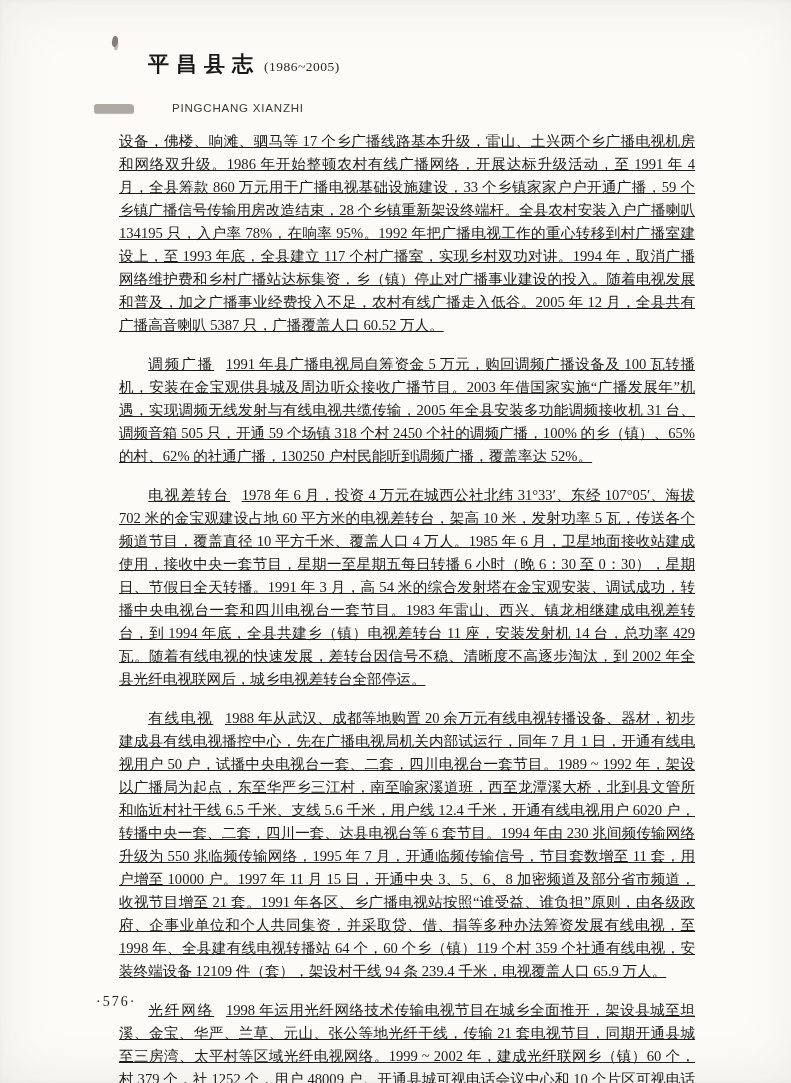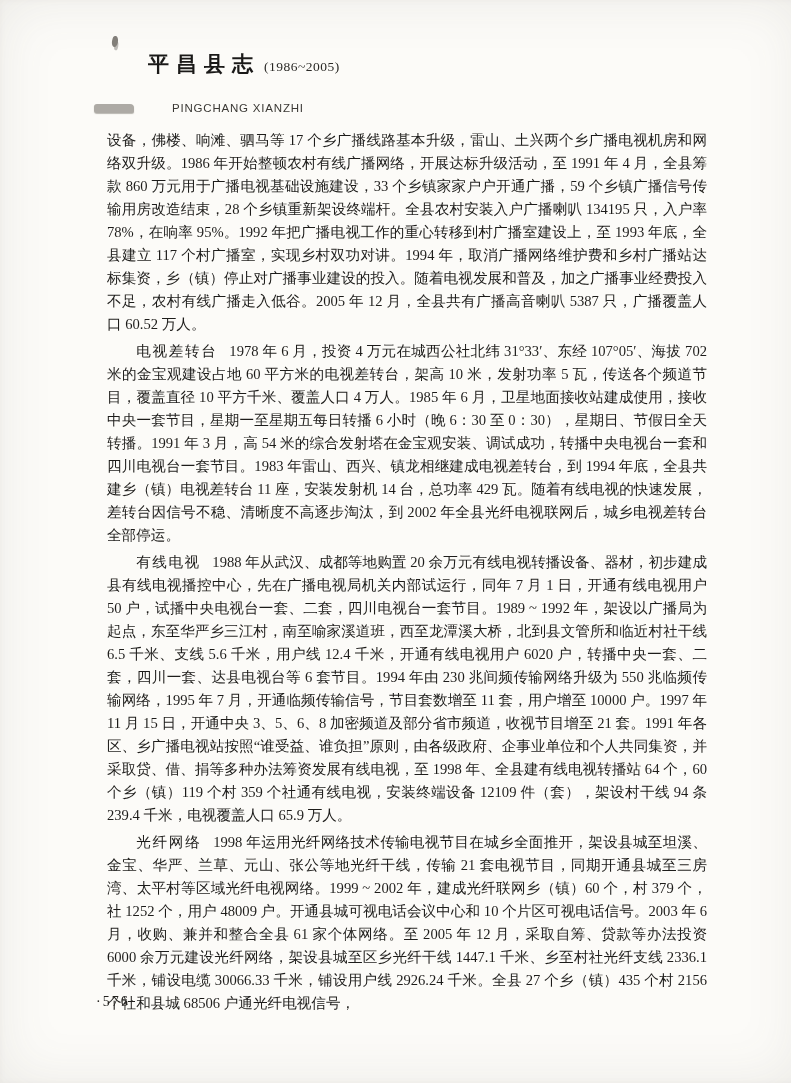--- a/index.html
+++ b/index.html
@@ -78,22 +78,23 @@
   
   .page-body {
     margin: 15px 88px 0 95px;
     font-size: 14.6px;
     line-height: 23px;
     text-align: justify;
     text-justify: inter-ideograph;
     color: #1d1c1a;
   }
   .para {
-    margin: 4px;
+    margin: 16px;
     text-indent: 2em;
+    text-decoration: underline;
   }
   .para.no-indent {
     text-indent: 0;
   }
   .leader {
     letter-spacing: 0.1em;
     margin-right: 0.8em;
     font-weight: 500;
   }
   .section-head {
@@ -126,20 +127,21 @@
     <div class="subtitle-row">
       <span class="logo-smudge"></span>
       <span class="subtitle">PINGCHANG XIANZHI</span>
     </div>
   </div>
 
   <div class="page-body">
 
     <p class="para no-indent">设备，佛楼、响滩、驷马等 17 个乡广播线路基本升级，雷山、土兴两个乡广播电视机房和网络双升级。1986 年开始整顿农村有线广播网络，开展达标升级活动，至 1991 年 4 月，全县筹款 860 万元用于广播电视基础设施建设，33 个乡镇家家户户开通广播，59 个乡镇广播信号传输用房改造结束，28 个乡镇重新架设终端杆。全县农村安装入户广播喇叭 134195 只，入户率 78%，在响率 95%。1992 年把广播电视工作的重心转移到村广播室建设上，至 1993 年底，全县建立 117 个村广播室，实现乡村双功对讲。1994 年，取消广播网络维护费和乡村广播站达标集资，乡（镇）停止对广播事业建设的投入。随着电视发展和普及，加之广播事业经费投入不足，农村有线广播走入低谷。2005 年 12 月，全县共有广播高音喇叭 5387 只，广播覆盖人口 60.52 万人。</p>
 
+    <p class="para"><span class="leader">调频广播</span><span>1991 年县广播电视局自筹资金 5 万元，购回调频广播设备及 100 瓦转播机，安装在金宝观供县城及周边听众接收广播节目。2003 年借国家实施“广播发展年”机遇，实现调频无线发射与有线电视共缆传输，2005 年全县安装多功能调频接收机 31 台、调频音箱 505 只，开通 59 个场镇 318 个村 2450 个社的调频广播，100% 的乡（镇）、65% 的村、62% 的社通广播，130250 户村民能听到调频广播，覆盖率达 52%。</span></p>
 
 
     <p class="para"><span class="leader">电视差转台</span><span>1978 年 6 月，投资 4 万元在城西公社北纬 31°33′、东经 107°05′、海拔 702 米的金宝观建设占地 60 平方米的电视差转台，架高 10 米，发射功率 5 瓦，传送各个频道节目，覆盖直径 10 平方千米、覆盖人口 4 万人。1985 年 6 月，卫星地面接收站建成使用，接收中央一套节目，星期一至星期五每日转播 6 小时（晚 6：30 至 0：30），星期日、节假日全天转播。1991 年 3 月，高 54 米的综合发射塔在金宝观安装、调试成功，转播中央电视台一套和四川电视台一套节目。1983 年雷山、西兴、镇龙相继建成电视差转台，到 1994 年底，全县共建乡（镇）电视差转台 11 座，安装发射机 14 台，总功率 429 瓦。随着有线电视的快速发展，差转台因信号不稳、清晰度不高逐步淘汰，到 2002 年全县光纤电视联网后，城乡电视差转台全部停运。</span></p>
 
     <p class="para"><span class="leader">有线电视</span><span>1988 年从武汉、成都等地购置 20 余万元有线电视转播设备、器材，初步建成县有线电视播控中心，先在广播电视局机关内部试运行，同年 7 月 1 日，开通有线电视用户 50 户，试播中央电视台一套、二套，四川电视台一套节目。1989 ~ 1992 年，架设以广播局为起点，东至华严乡三江村，南至喻家溪道班，西至龙潭溪大桥，北到县文管所和临近村社干线 6.5 千米、支线 5.6 千米，用户线 12.4 千米，开通有线电视用户 6020 户，转播中央一套、二套，四川一套、达县电视台等 6 套节目。1994 年由 230 兆间频传输网络升级为 550 兆临频传输网络，1995 年 7 月，开通临频传输信号，节目套数增至 11 套，用户增至 10000 户。1997 年 11 月 15 日，开通中央 3、5、6、8 加密频道及部分省市频道，收视节目增至 21 套。1991 年各区、乡广播电视站按照“谁受益、谁负担”原则，由各级政府、企事业单位和个人共同集资，并采取贷、借、捐等多种办法筹资发展有线电视，至 1998 年、全县建有线电视转播站 64 个，60 个乡（镇）119 个村 359 个社通有线电视，安装终端设备 12109 件（套），架设村干线 94 条 239.4 千米，电视覆盖人口 65.9 万人。</span></p>
 
     <p class="para"><span class="leader">光纤网络</span><span>1998 年运用光纤网络技术传输电视节目在城乡全面推开，架设县城至坦溪、金宝、华严、兰草、元山、张公等地光纤干线，传输 21 套电视节目，同期开通县城至三房湾、太平村等区域光纤电视网络。1999 ~ 2002 年，建成光纤联网乡（镇）60 个，村 379 个，社 1252 个，用户 48009 户。开通县城可视电话会议中心和 10 个片区可视电话信号。2003 年 6 月，收购、兼并和整合全县 61 家个体网络。至 2005 年 12 月，采取自筹、贷款等办法投资 6000 余万元建设光纤网络，架设县城至区乡光纤干线 1447.1 千米、乡至村社光纤支线 2336.1 千米，铺设电缆 30066.33 千米，铺设用户线 2926.24 千米。全县 27 个乡（镇）435 个村 2156 个社和县城 68506 户通光纤电视信号，</span></p>
 
   </div>
 

